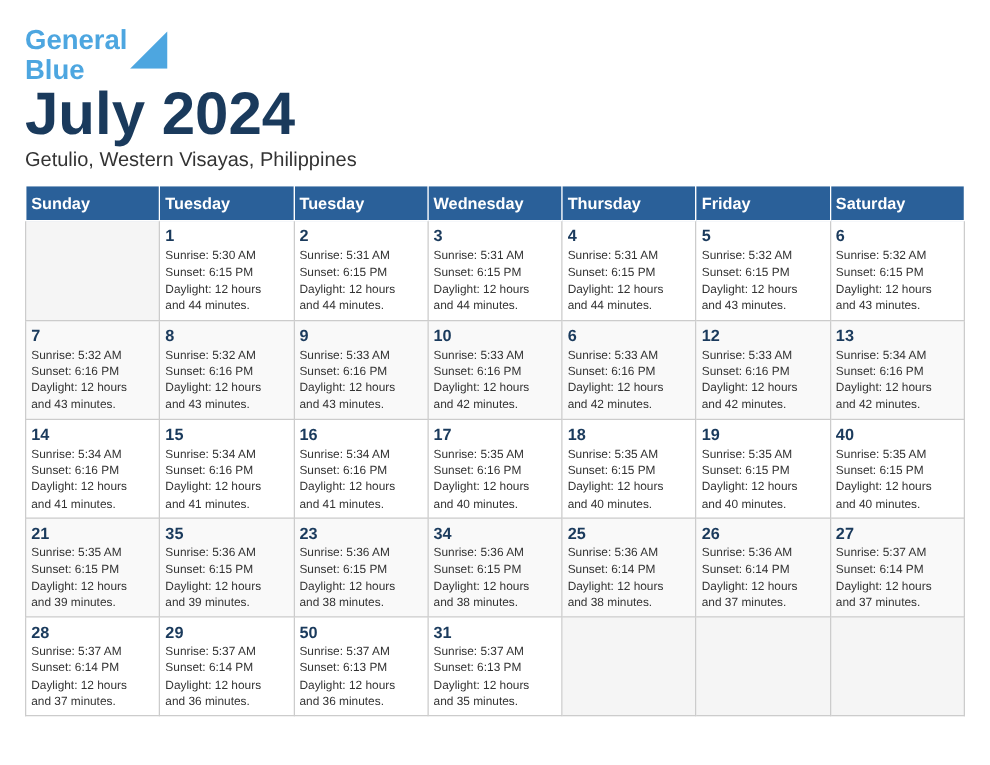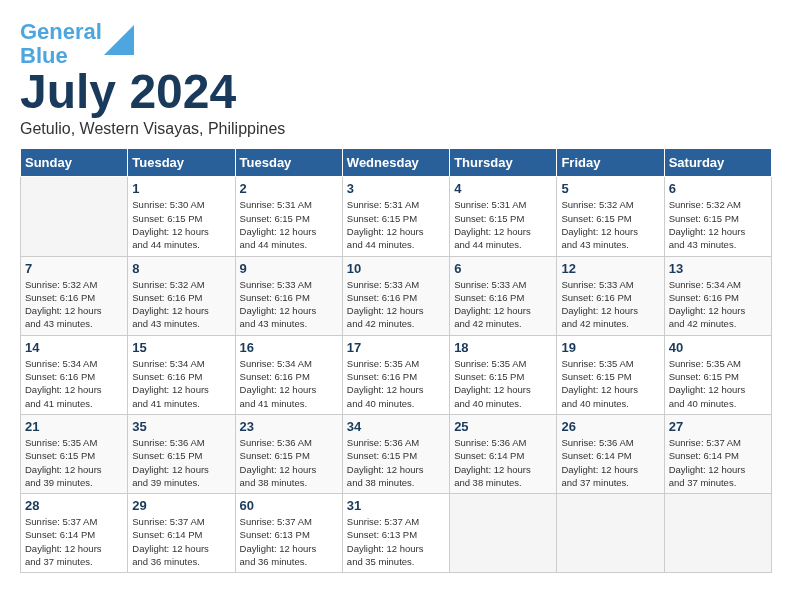--- a/index.html
+++ b/index.html
@@ -240,21 +240,21 @@
       <tr>
         <td>
           <span class="day-num">28</span>
           <div class="day-info">Sunrise: 5:37 AM<br>Sunset: 6:14 PM<br>Daylight: 12 hours<br>and 37 minutes.</div>
         </td>
         <td>
           <span class="day-num">29</span>
           <div class="day-info">Sunrise: 5:37 AM<br>Sunset: 6:14 PM<br>Daylight: 12 hours<br>and 36 minutes.</div>
         </td>
         <td>
-          <span class="day-num">60</span>
+          <span class="day-num">50</span>
           <div class="day-info">Sunrise: 5:37 AM<br>Sunset: 6:13 PM<br>Daylight: 12 hours<br>and 36 minutes.</div>
         </td>
         <td>
           <span class="day-num">31</span>
           <div class="day-info">Sunrise: 5:37 AM<br>Sunset: 6:13 PM<br>Daylight: 12 hours<br>and 35 minutes.</div>
         </td>
         <td class="empty-cell"></td>
         <td class="empty-cell"></td>
         <td class="empty-cell"></td>
       </tr>

